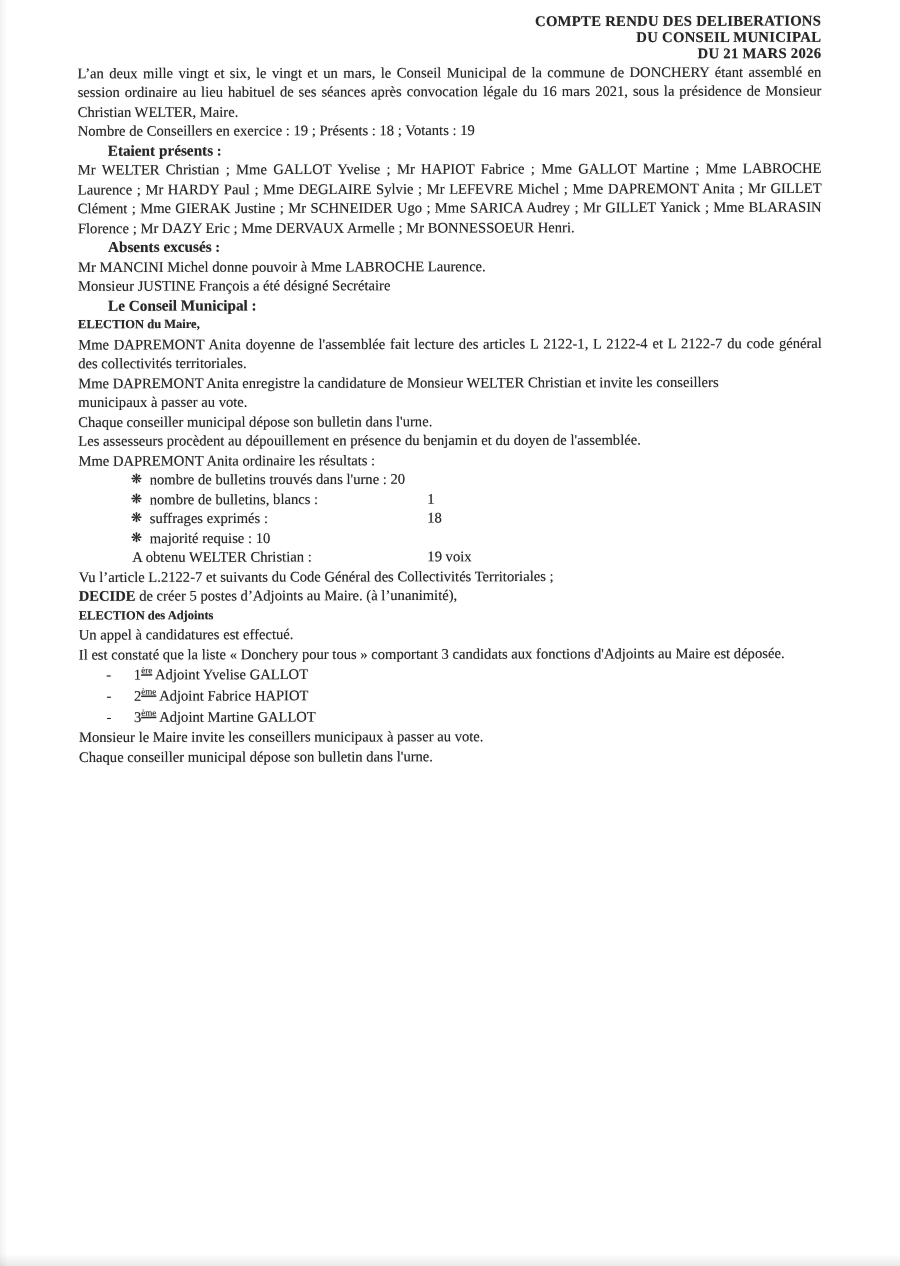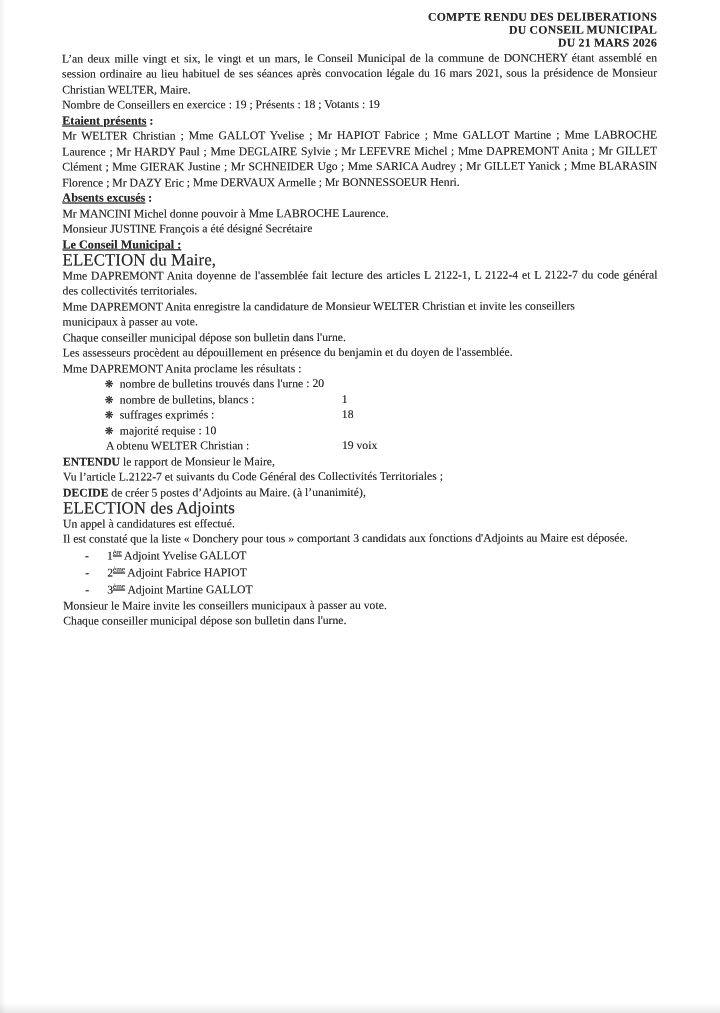--- a/index.html
+++ b/index.html
@@ -10,22 +10,22 @@
     position:relative;width:720px;height:1013px;box-sizing:border-box;
     padding:11px 62px 0 63px;
     font-family:"Liberation Serif","DejaVu Serif",serif;
     font-size:11.7px;line-height:15.5px;color:#272727;
     text-shadow:0 0 0.6px rgba(39,39,39,0.5);
     transform:rotate(-0.12deg);
   }
   .page p, .page div{margin:0;}
   .title-block{text-align:right;font-weight:bold;font-size:11.8px;line-height:13.2px;letter-spacing:0.2px;}
   .b{font-weight:bold;}
-  .h{font-weight:bold;text-decoration:underline;font-size:12.2px;}
-  .hb{font-weight:normal;font-size:17px;}
+  .h{font-weight:bold;font-size:12.2px;margin-left:24px;}
+  .hb{font-weight:bold;font-size:10px;}
   .justify{text-align:justify;}
   .maire2{max-width:549px;}
   .mt9{margin-top:9px;font-family:Liberation Serif, serif;}  .mt12{margin-top:12px;} .mt13{margin-top:13px;}
   .mt14{margin-top:14px;} .mt15{margin-top:15px;} .mt16{margin-top:16px;}
   .mt17{margin-top:17px;} .mt18{margin-top:18px;} .mt31{margin-top:31px;}
   .result-row{display:flex;padding-left:42px;}
   .result-row .bullet{flex:none;width:15px;font-family:"DejaVu Sans",sans-serif;font-size:10.5px;}
   .result-row .label{flex:none;width:222px;white-space:nowrap;}
   .result-row.no-bullet{padding-left:43px;}
   .result-row.no-bullet .label{width:236px;}
@@ -64,21 +64,21 @@
 
   <p class="hb mt18">ELECTION du Maire,</p>
 
   <p class="justify mt13">Mme DAPREMONT Anita doyenne de l'assemblée fait lecture des articles L 2122-1, L 2122-4 et L 2122-7 du code général des collectivités territoriales.</p>
 
   <p class="maire2 mt15">Mme DAPREMONT Anita enregistre la candidature de Monsieur WELTER Christian et invite les conseillers municipaux à passer au vote.</p>
 
   <p class="mt15">Chaque conseiller municipal dépose son bulletin dans l'urne.</p>
 
   <p class="mt16">Les assesseurs procèdent au dépouillement en présence du benjamin et du doyen de l'assemblée.</p>
-  <p>Mme DAPREMONT Anita proclame les résultats :</p>
+  <p>Mme DAPREMONT Anita ordinaire les résultats :</p>
 
   <div>
     <div class="result-row">
       <span class="bullet">❋</span>
       <span class="label">nombre de bulletins trouvés dans l'urne : 20</span>
       <span></span>
     </div>
     <div class="result-row">
       <span class="bullet">❋</span>
       <span class="label">nombre de bulletins, blancs :</span>
@@ -93,21 +93,20 @@
       <span class="bullet">❋</span>
       <span class="label">majorité requise : 10</span>
       <span></span>
     </div>
     <div class="result-row no-bullet">
       <span class="label">A obtenu WELTER Christian :</span>
       <span>19 voix</span>
     </div>
   </div>
 
-  <p class="mt16"><span class="b">ENTENDU</span><span> le rapport de Monsieur le Maire,</span></p>
   <p>Vu l’article L.2122-7 et suivants du Code Général des Collectivités Territoriales ;</p>
 
   <p class="mt16"><span class="b">DECIDE</span><span> de créer 5 postes d’Adjoints au Maire. (à l’unanimité),</span></p>
 
   <p class="hb mt17">ELECTION des Adjoints</p>
   <p>Un appel à candidatures est effectué.</p>
 
   <p class="justify mt17">Il est constaté que la liste « Donchery pour tous » comportant 3 candidats aux fonctions d'Adjoints au Maire est déposée.</p>
 
   <div class="mt16">

